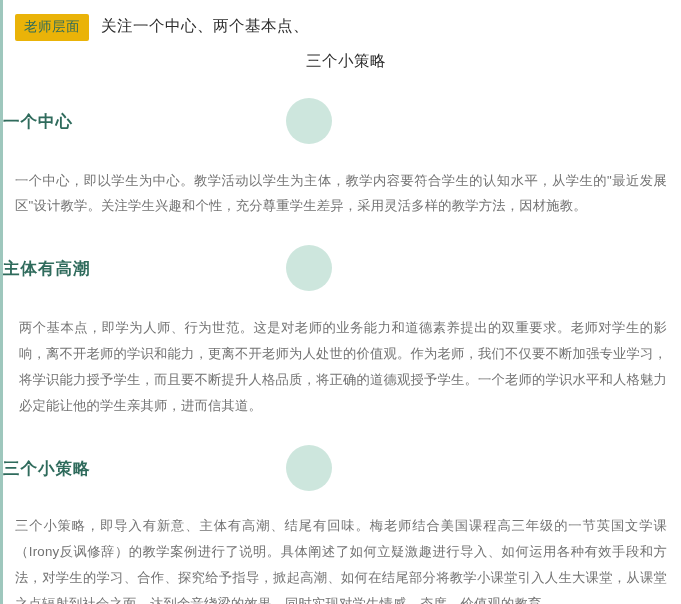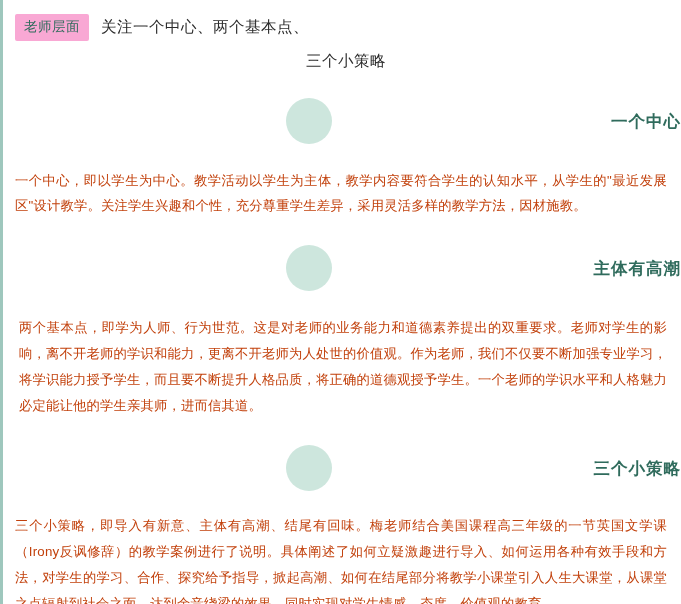--- a/index.html
+++ b/index.html
@@ -25,49 +25,50 @@
   
   .header {
     padding: 14px 14px 0 12px;
   }
   .header-row {
     display: flex;
     align-items: flex-start;
   }
   .tag {
     display: inline-block;
-    background: #f9a8d4;
+    background: #eab308;
     color: #2f6b5c;
     font-size: 13.5px;
     line-height: 1;
     padding: 6px 9px 7px 9px;
     border-radius: 2px;
     white-space: nowrap;
     letter-spacing: 0.5px;
   }
   .header-title {
     font-size: 15.5px;
     color: #2b2b2b;
     line-height: 1.35;
     margin-left: 12px;
     padding-top: 3px;
     letter-spacing: 0.5px;
+    font-family: Liberation Mono, monospace;
   }
   .header-title-2 {
     font-size: 15.5px;
     color: #2b2b2b;
     text-align: center;
     margin-top: 10px;
     margin-left: 10px;
     letter-spacing: 0.5px;
   }
   
   .section-heading {
     position: relative;
-    text-align: right;
+    text-align: left;
     margin: 26px 0 0 0;
     height: 46px;
   }
   .section-heading .circle {
     position: absolute;
     left: 50%;
     top: 0;
     transform: translateX(-56px);
     width: 46px;
     height: 46px;
@@ -80,21 +81,21 @@
     font-size: 16.5px;
     font-weight: bold;
     color: #2f6b5c;
     line-height: 46px;
     letter-spacing: 1px;
   }
   
   .para {
     font-size: 13.3px;
     line-height: 1.95;
-    color: #c2410c;
+    color: #737373;
     text-align: justify;
     padding: 0 14px 0 12px;
     letter-spacing: 0.2px;
   }
   .p-one { margin-top: 24px; }
   .p-two { margin-top: 24px; padding-left: 16px; }
   .p-three { margin-top: 22px; }
 </style>
 </head>
 <body>

